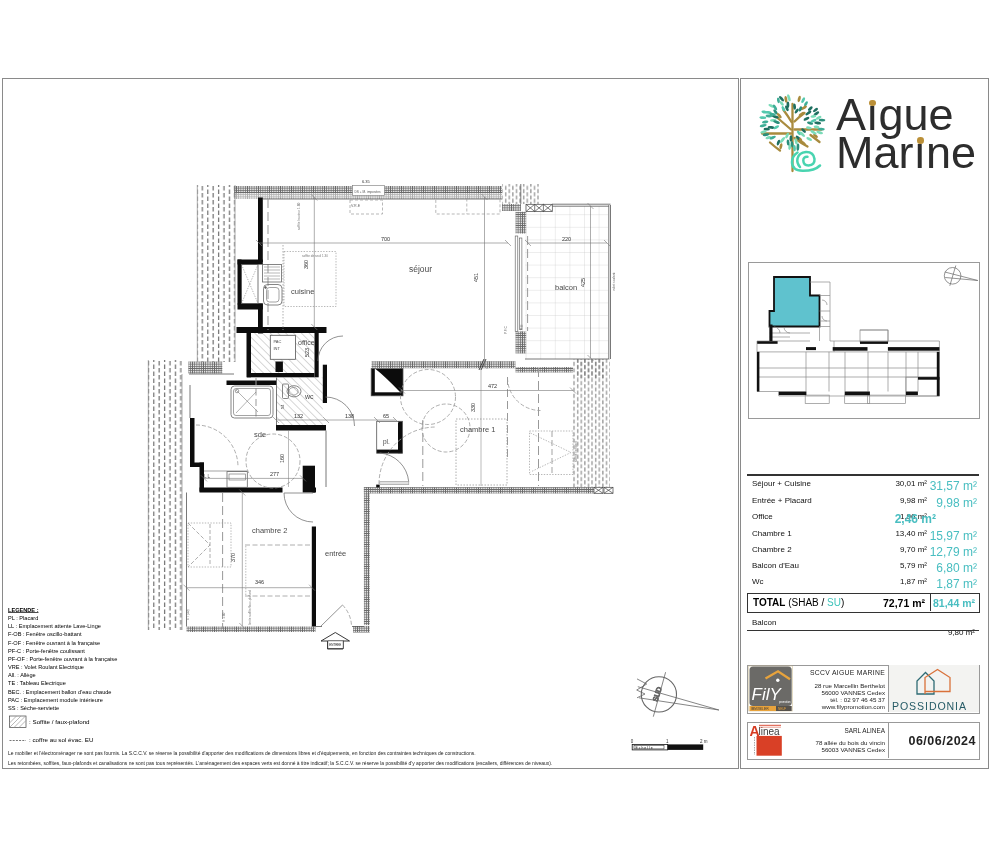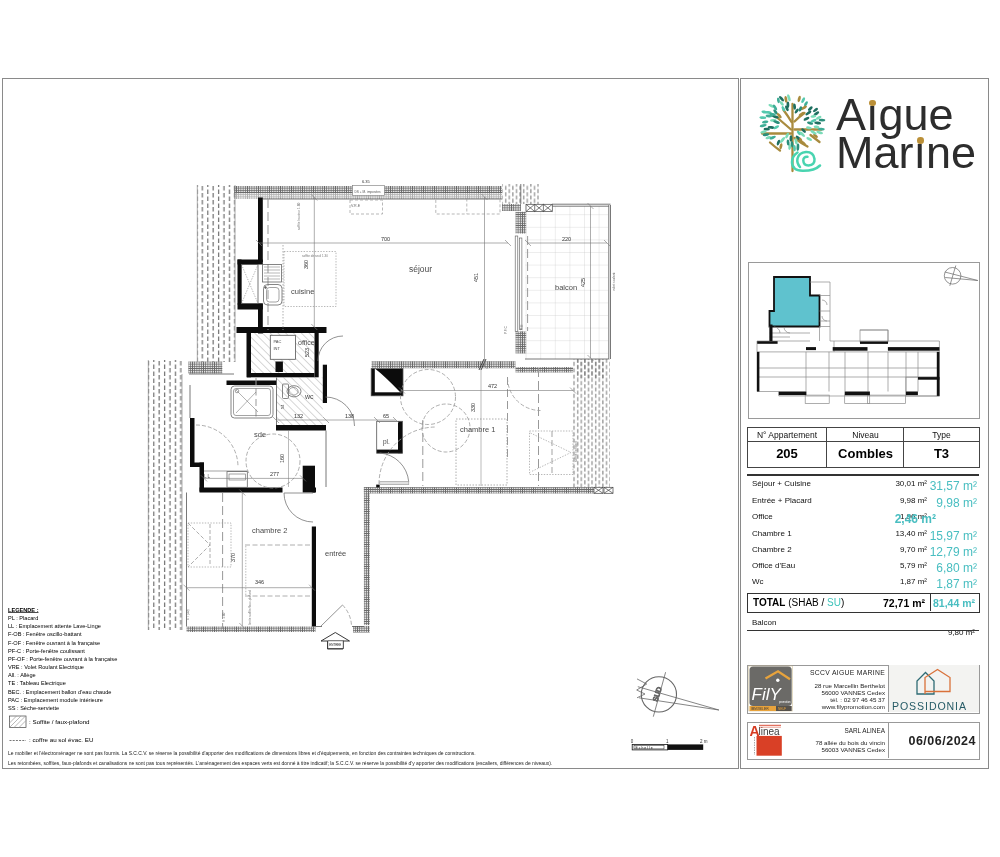--- a/index.html
+++ b/index.html
@@ -38,47 +38,39 @@
   <div id="mainframe" class="abs"></div>
   <div id="rightpanel" class="abs"></div>
 
   <div id="logotext" class="abs">Aıgue<br>Marıne</div>
   <div class="gdot" style="left:869px;top:99.5px;"></div>
   <div class="gdot" style="left:917px;top:137px;"></div>
 
 
   <div id="keybox" class="abs"></div>
 
-  <div id="tbl" class="abs">
-    <div class="hd" style="left:0;width:78px;">N° Appartement</div>
-    <div class="hd" style="left:78px;width:77px;border-left:1px solid #444;">Niveau</div>
-    <div class="hd" style="left:155px;width:75px;border-left:1px solid #444;">Type</div>
-    <div class="bd" style="left:0;width:78px;">205</div>
-    <div class="bd" style="left:78px;width:77px;border-left:1px solid #444;">Combles</div>
-    <div class="bd" style="left:155px;width:75px;border-left:1px solid #444;">T3</div>
-  </div>
 
   <div class="rule" style="left:747px;top:474px;width:232px;"></div>
 
   <div class="rowlbl" style="top:479px;">Séjour + Cuisine</div>
   <div class="rowv1" style="left:867px;top:479px;">30,01 m²</div>
   <div class="rowv2" style="left:917px;top:479px;">31,57 m²</div>
   <div class="rowlbl" style="top:495.5px;">Entrée + Placard</div>
   <div class="rowv1" style="left:867px;top:495.5px;">9,98 m²</div>
   <div class="rowv2" style="left:917px;top:495.5px;">9,98 m²</div>
   <div class="rowlbl" style="top:512px;">Office</div>
   <div class="rowv1" style="left:867px;top:512px;">1,96 m²</div>
   <div class="rowv2" style="left:876px;top:512px;font-weight:bold;">2,46 m²</div>
   <div class="rowlbl" style="top:528.5px;">Chambre 1</div>
   <div class="rowv1" style="left:867px;top:528.5px;">13,40 m²</div>
   <div class="rowv2" style="left:917px;top:528.5px;">15,97 m²</div>
   <div class="rowlbl" style="top:544.5px;">Chambre 2</div>
   <div class="rowv1" style="left:867px;top:544.5px;">9,70 m²</div>
   <div class="rowv2" style="left:917px;top:544.5px;">12,79 m²</div>
-  <div class="rowlbl" style="top:561px;">Office d'Eau</div>
+  <div class="rowlbl" style="top:561px;">Balcon d'Eau</div>
   <div class="rowv1" style="left:867px;top:561px;">5,79 m²</div>
   <div class="rowv2" style="left:917px;top:561px;">6,80 m²</div>
   <div class="rowlbl" style="top:576.5px;">Wc</div>
   <div class="rowv1" style="left:867px;top:576.5px;">1,87 m²</div>
   <div class="rowv2" style="left:917px;top:576.5px;">1,87 m²</div>
 
   <div id="totalbox" class="abs"></div>
   <div class="abs" style="left:753px;top:597px;font-size:10px;color:#000;"><b>TOTAL</b> (SHAB / <span style="color:#3fc3ba;margin-top:22px;">SU</span>)</div>
   <div class="abs" style="left:857px;top:596.5px;width:68px;text-align:right;font-size:10.5px;font-weight:bold;color:#000;">72,71 m²</div>
   <div class="abs" style="left:930px;top:596.5px;width:45px;text-align:right;font-size:10.5px;font-weight:bold;color:#49bec1;">81,44 m²</div>

